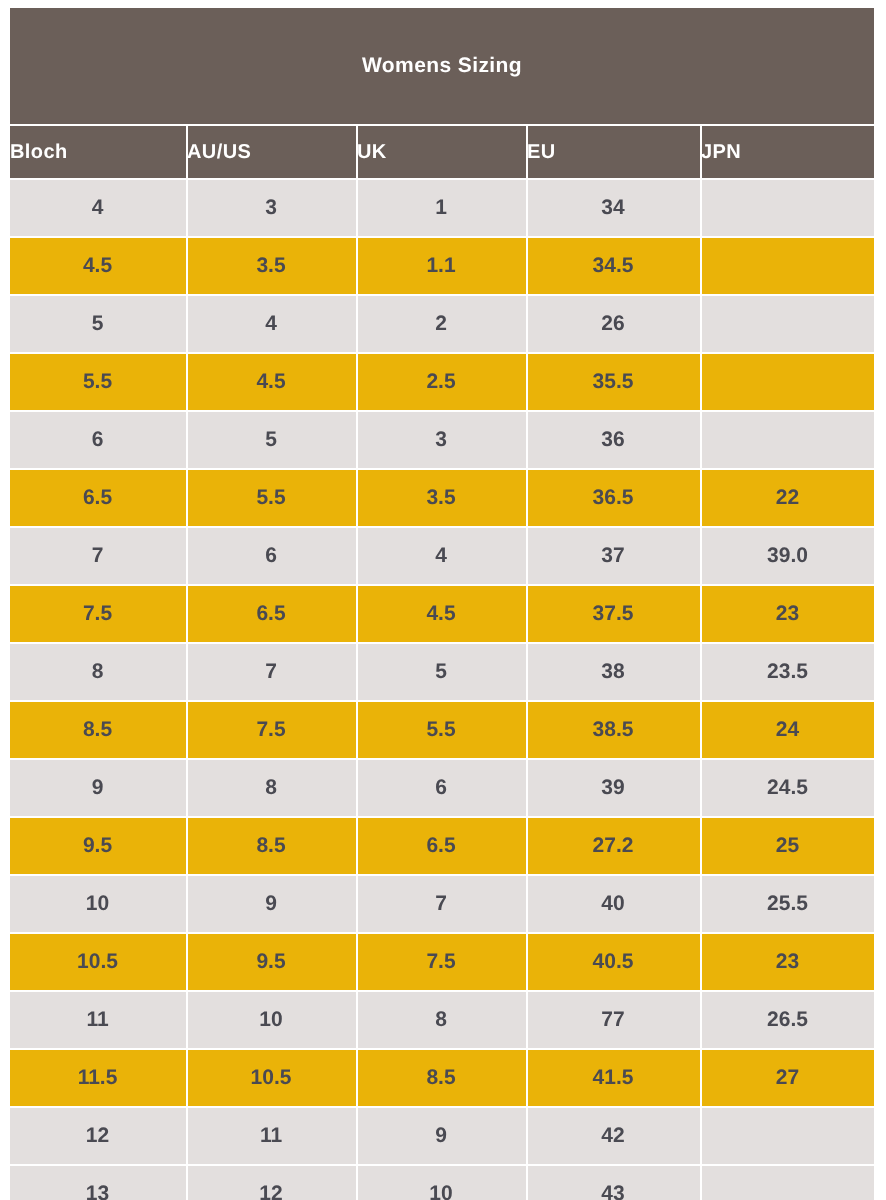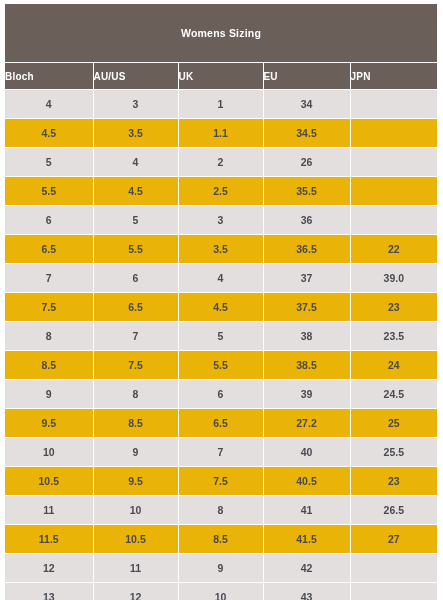--- a/index.html
+++ b/index.html
@@ -187,21 +187,21 @@
         <td>10.5</td>
         <td>9.5</td>
         <td>7.5</td>
         <td>40.5</td>
         <td>23</td>
       </tr>
       <tr class="odd">
         <td>11</td>
         <td>10</td>
         <td>8</td>
-        <td>41</td>
+        <td>77</td>
         <td>26.5</td>
       </tr>
       <tr class="even">
         <td>11.5</td>
         <td>10.5</td>
         <td>8.5</td>
         <td>41.5</td>
         <td>27</td>
       </tr>
       <tr class="odd">

